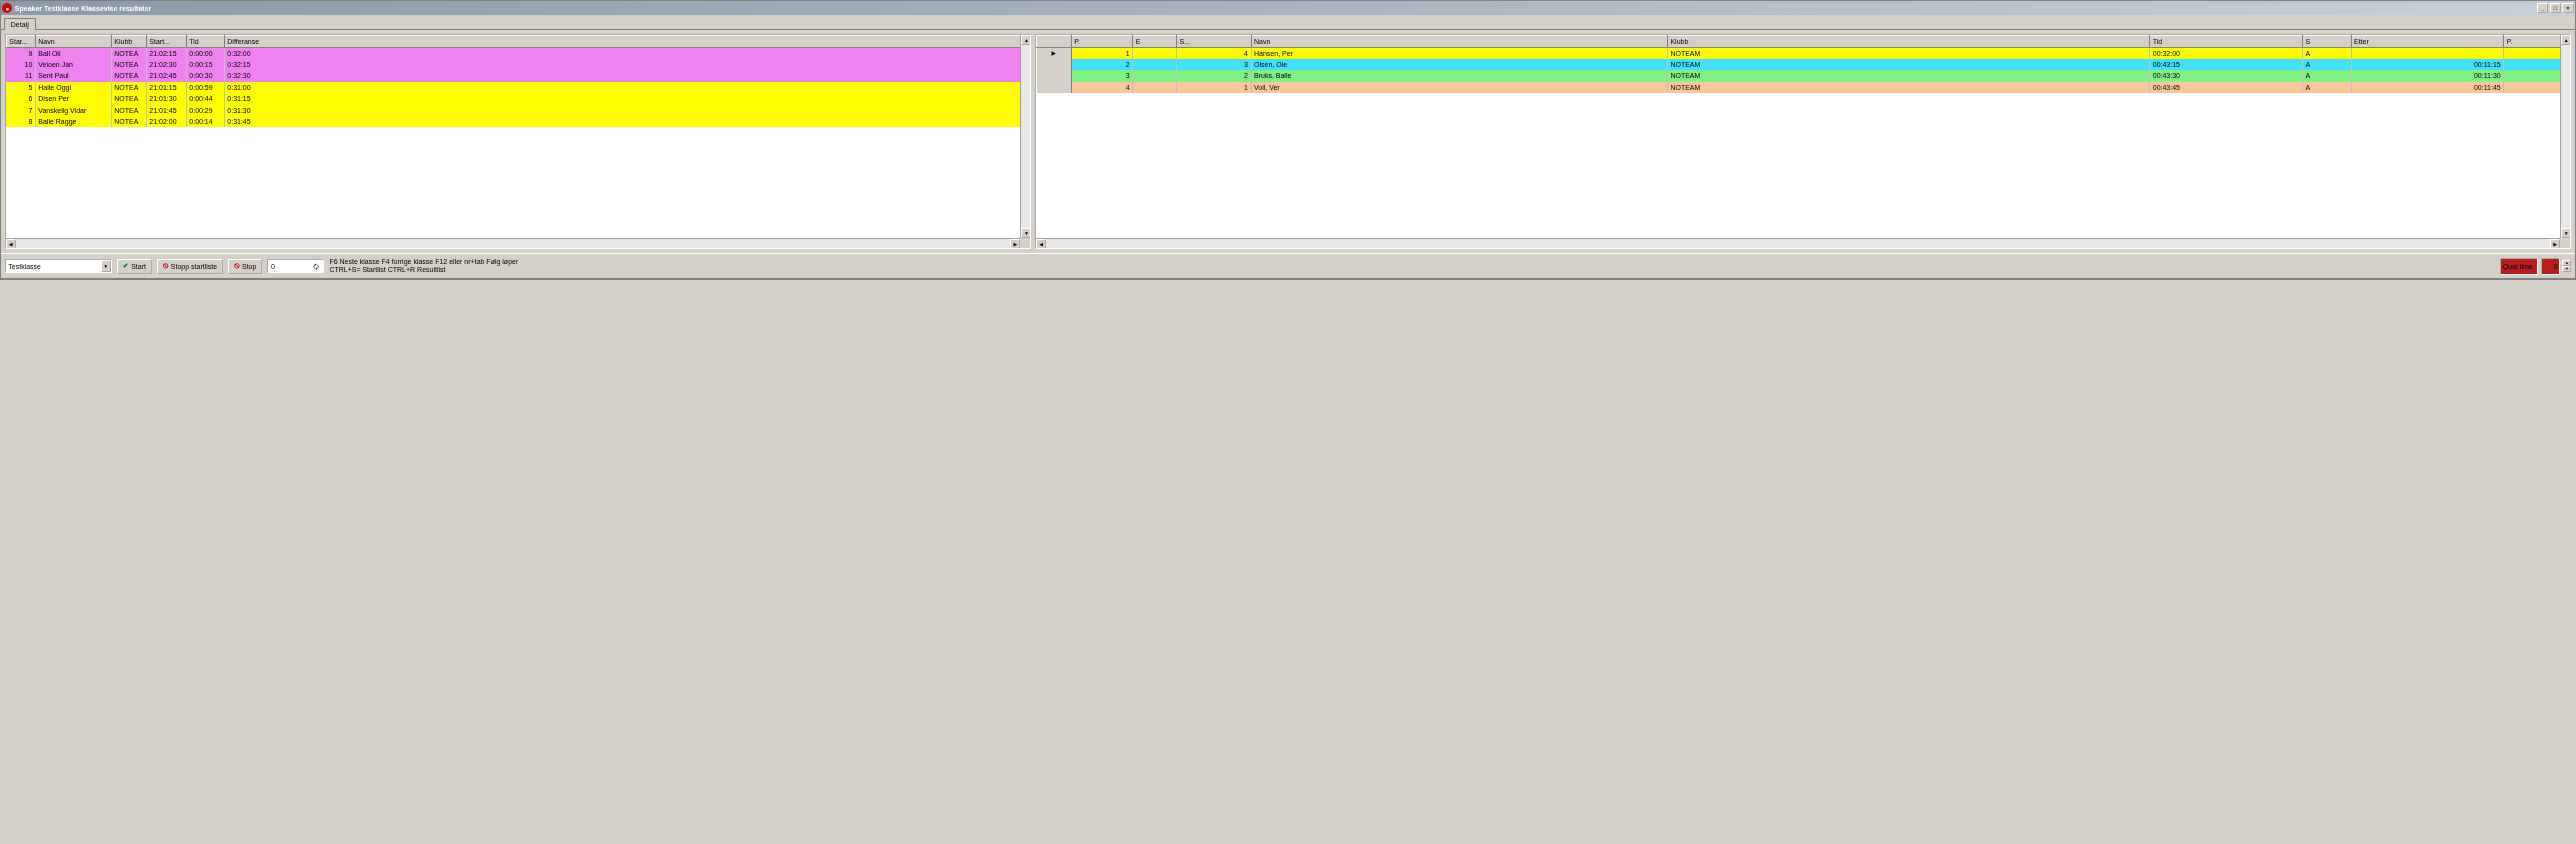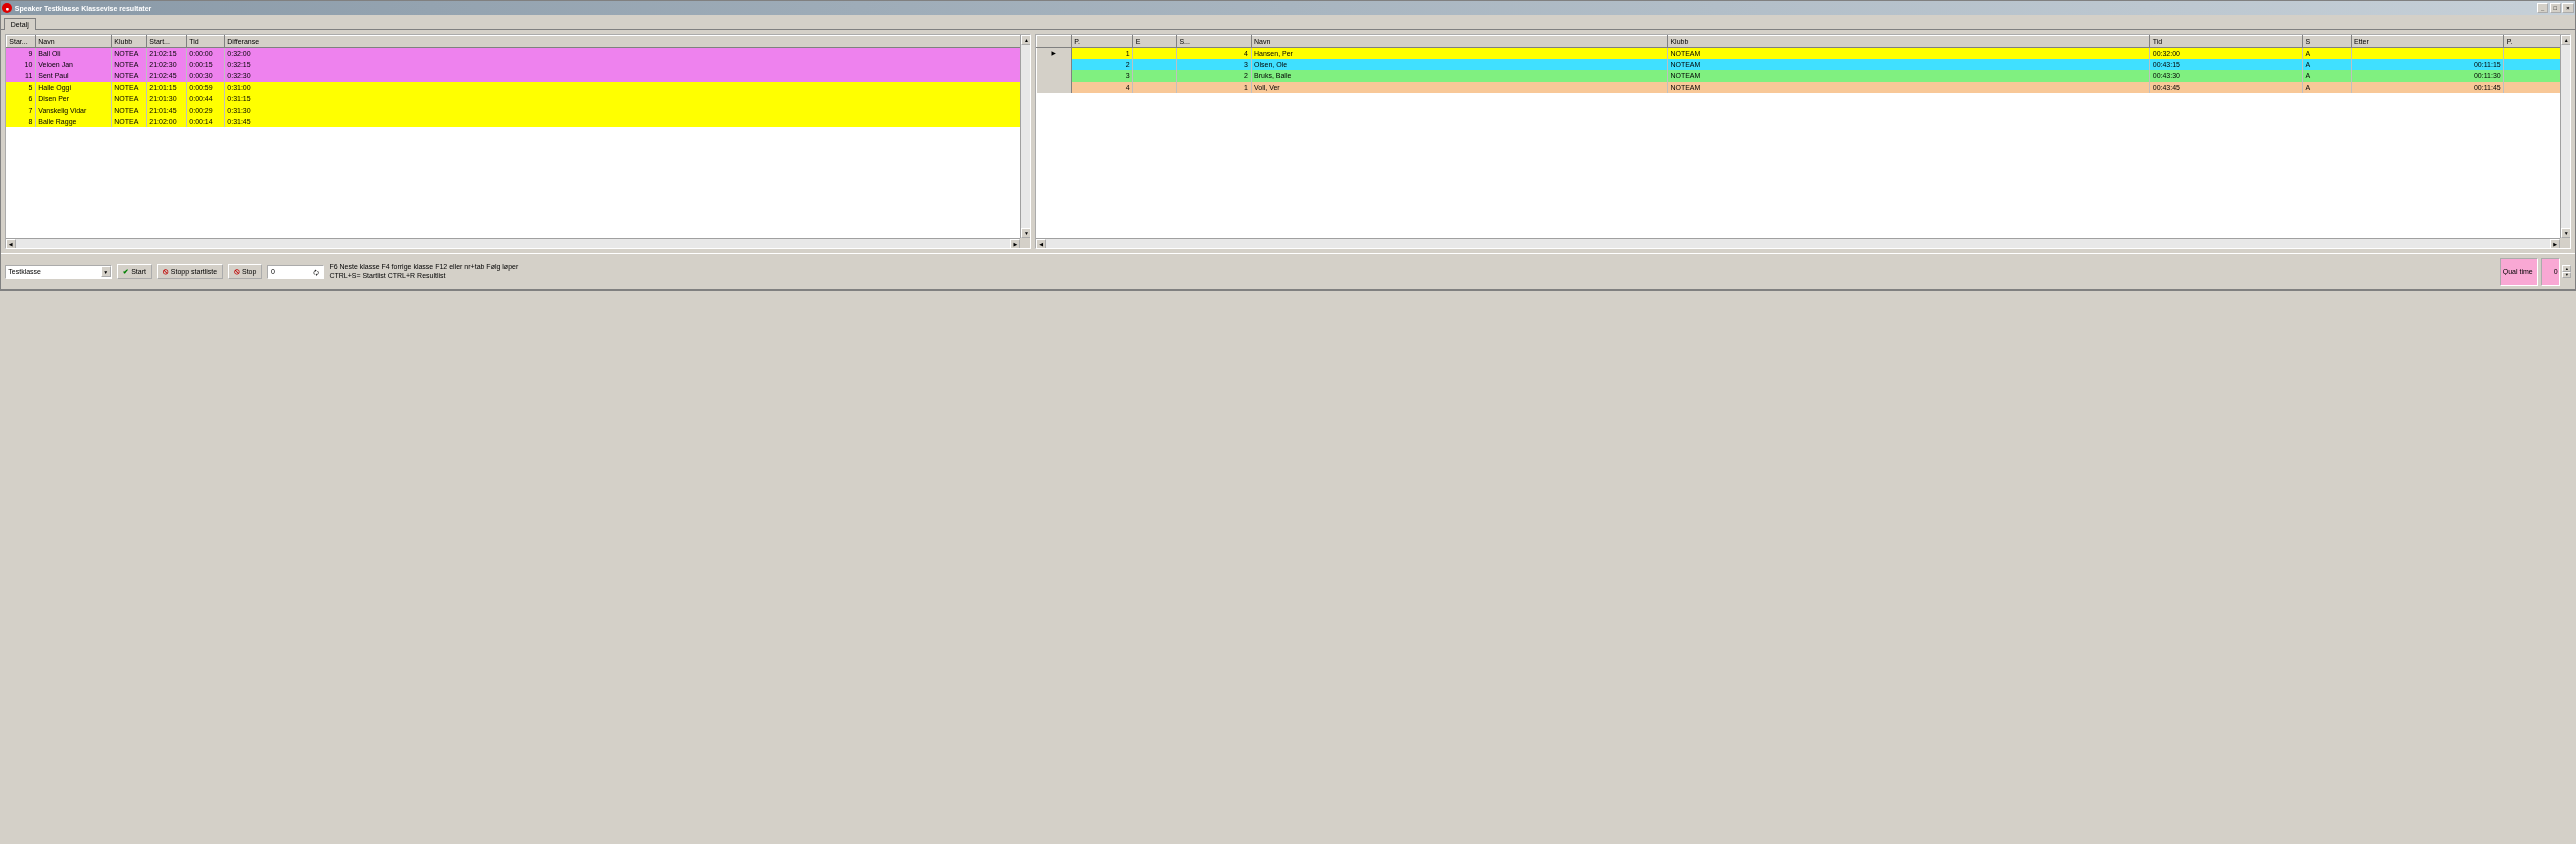--- a/index.html
+++ b/index.html
@@ -186,21 +186,21 @@
   .toolbar .hint {
     font-size: 7px;
     line-height: 1.2;
     color: #000;
   }
   .toolbar .spacer { flex: 1; }
   .toolbar .qual {
     display: flex; align-items: center; gap: 2.5px;
   }
   .toolbar .qual input {
-    width: 38px; height: 28px; border: 0.6px inset #fff; background: #f9a8d4;
+    width: 38px; height: 17px; border: 0.6px inset #fff; background: #b91c1c;
     font-family: inherit; font-size: 7px; padding: 0 1.3px;
   }
   .toolbar .spin {
     display:flex; flex-direction:column;
   }
   .toolbar .spin .sp {
     width: 8.8px; height: 6.3px;
     background: #d4d0c8; border:0.6px outset #fff;
     font-size:3.8px;display:flex;align-items:center;justify-content:center;
   }

